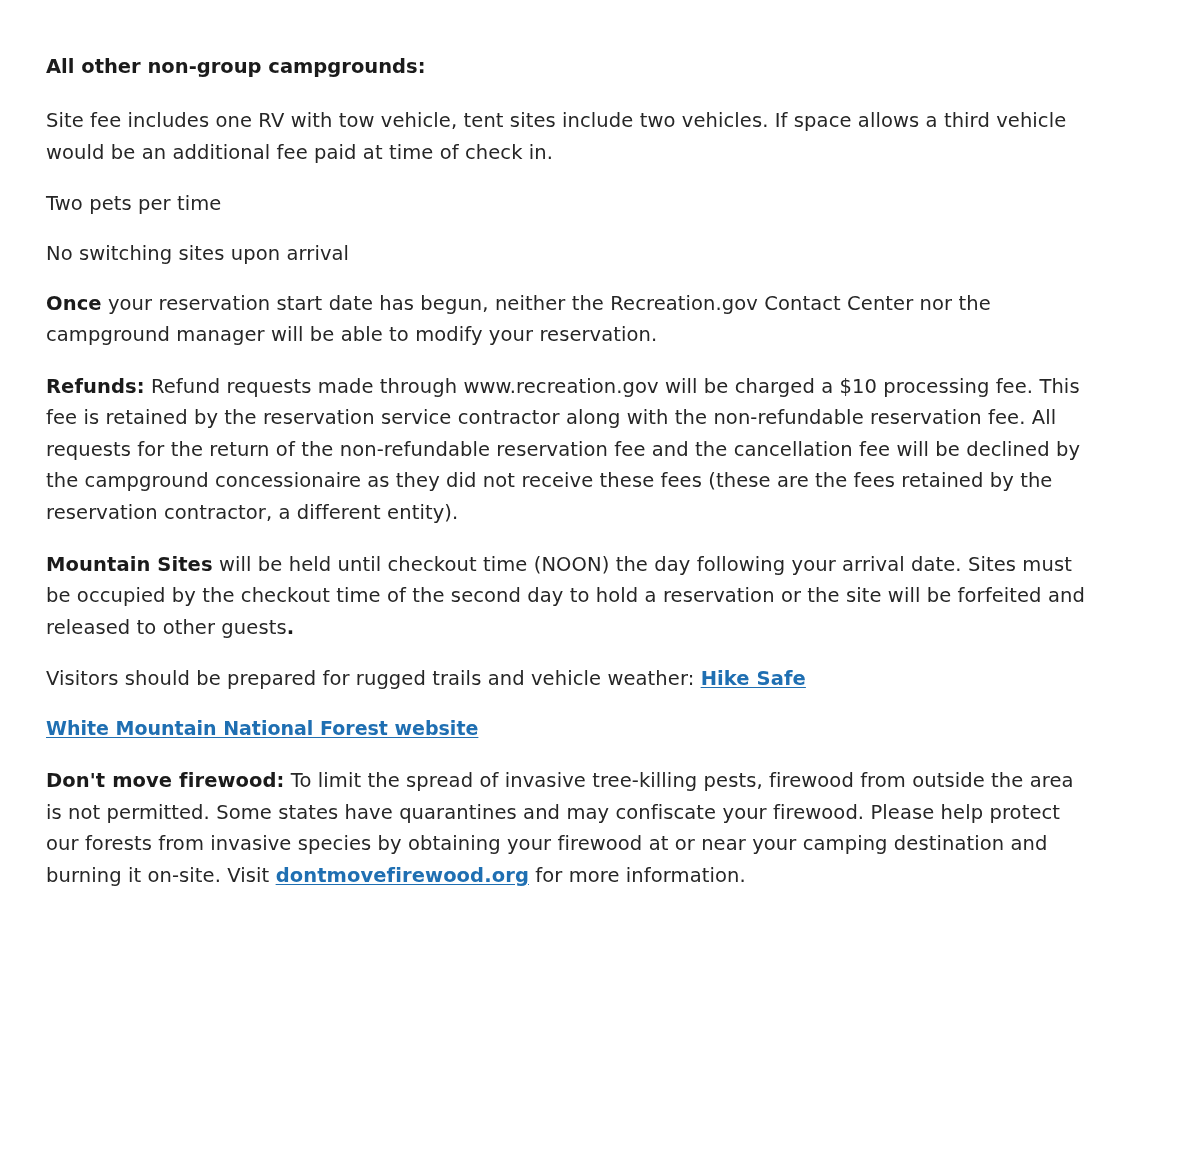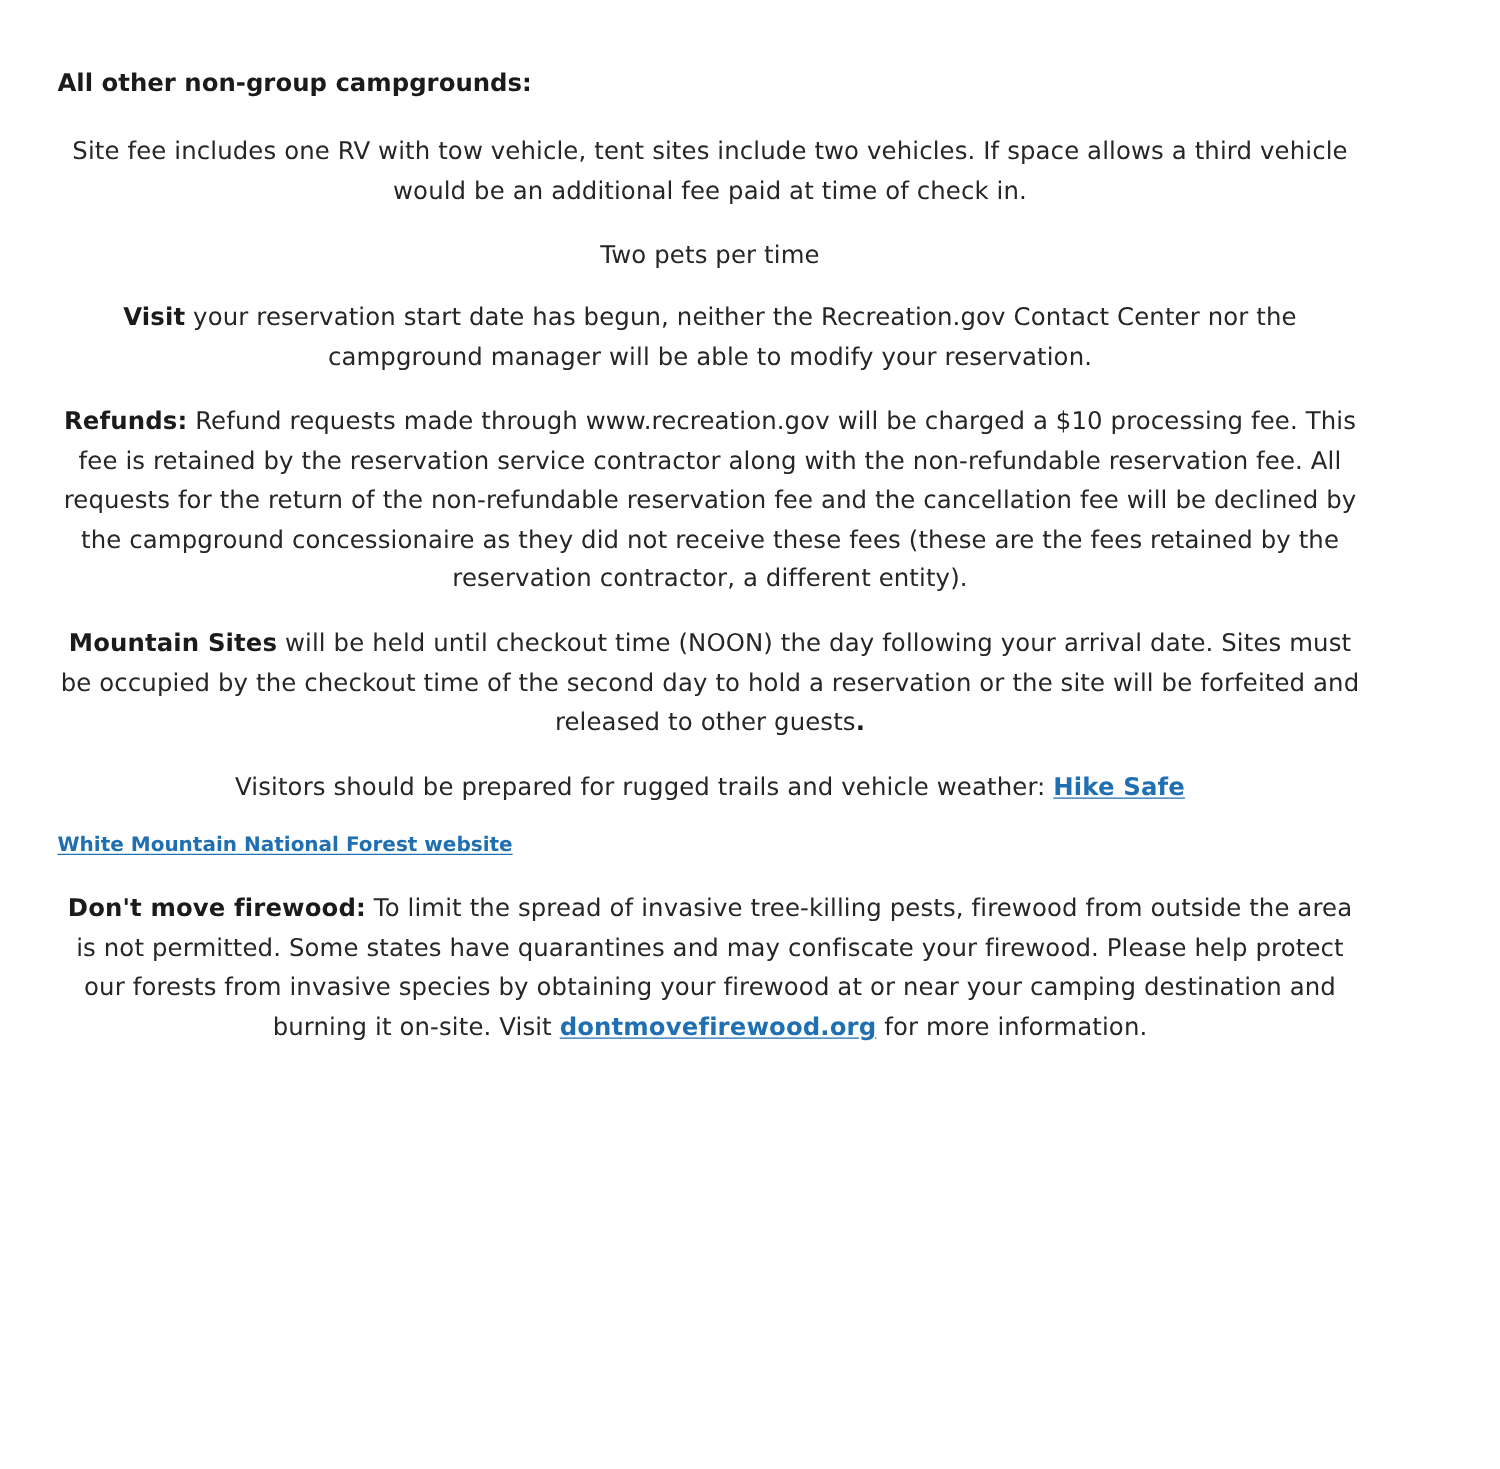--- a/index.html
+++ b/index.html
@@ -21,21 +21,20 @@
     background: #ffffff;
     box-sizing: border-box;
     padding: 52px 110px 0 46px;
   }
   .block {
     font-size: 19.5px;
     line-height: 1.62;
     margin: 0 0 20px 0;
     color: #262626;
     letter-spacing: 0.005em;
-    text-align: center;
   }
   .heading {
     font-weight: bold;
     font-size: 19.5px;
     line-height: 1.5;
     margin: 0 0 24px 0;
     color: #1b1b1b;
   }
   .bold {
     font-weight: bold;
@@ -44,44 +43,45 @@
   .link {
     color: #1f6fb2;
     font-weight: bold;
     text-decoration: underline;
     text-underline-offset: 2px;
     margin-top: 36px;
   }
   .link-block {
     display: block;
     margin: 0 0 22px 0;
-    font-size: 16px;
+    font-size: 19px;
     line-height: 1.6;
   }
   .short {
     margin-bottom: 18px;
   }
   .p-wide {
     max-width: 1048px;
   }
 </style>
 </head>
 <body>
 
 <div class="page">
 
   <p class="heading">All other non-group campgrounds:</p>
 
   <p class="block p-wide">Site fee includes one RV with tow vehicle, tent sites include two vehicles.  If space allows a third vehicle would be an additional fee paid at time of check in.</p>
 
   <p class="block short">Two pets per time</p>
 
+  <p class="block short">No switching sites upon arrival</p>
 
 
-  <p class="block p-wide"><span class="bold">Visit</span><span> your reservation start date has begun, neither the Recreation.gov Contact Center nor the campground manager will be able to modify your reservation.</span></p>
+  <p class="block p-wide"><span class="bold">Once</span><span> your reservation start date has begun, neither the Recreation.gov Contact Center nor the campground manager will be able to modify your reservation.</span></p>
 
   <p class="block p-wide"><span class="bold">Refunds:</span><span> Refund requests made through www.recreation.gov will be charged a $10 processing fee. This fee is retained by the reservation service contractor along with the non-refundable reservation fee. All requests for the return of the non-refundable reservation fee and the cancellation fee will be declined by the campground concessionaire as they did not receive these fees (these are the fees retained by the reservation contractor, a different entity).</span></p>
 
   <p class="block p-wide"><span class="bold">Mountain Sites</span><span> will be held until checkout time (NOON) the day following your arrival date. Sites must be occupied by the checkout time of the second day to hold a reservation or the site will be forfeited and released to other guests</span><span class="bold">.</span></p>
 
   <p class="block short"><span>Visitors should be prepared for rugged trails and vehicle weather: </span><a class="link" href="#">Hike Safe</a></p>
 
   <a class="link link-block" href="#">White Mountain National Forest website</a>
 
   <p class="block p-wide"><span class="bold">Don't move firewood:</span><span> To limit the spread of invasive tree-killing pests, firewood from outside the area is not permitted. Some states have quarantines and may confiscate your firewood. Please help protect our forests from invasive species by obtaining your firewood at or near your camping destination and burning it on-site. Visit </span><a class="link" href="#">dontmovefirewood.org</a><span> for more information.</span></p>

